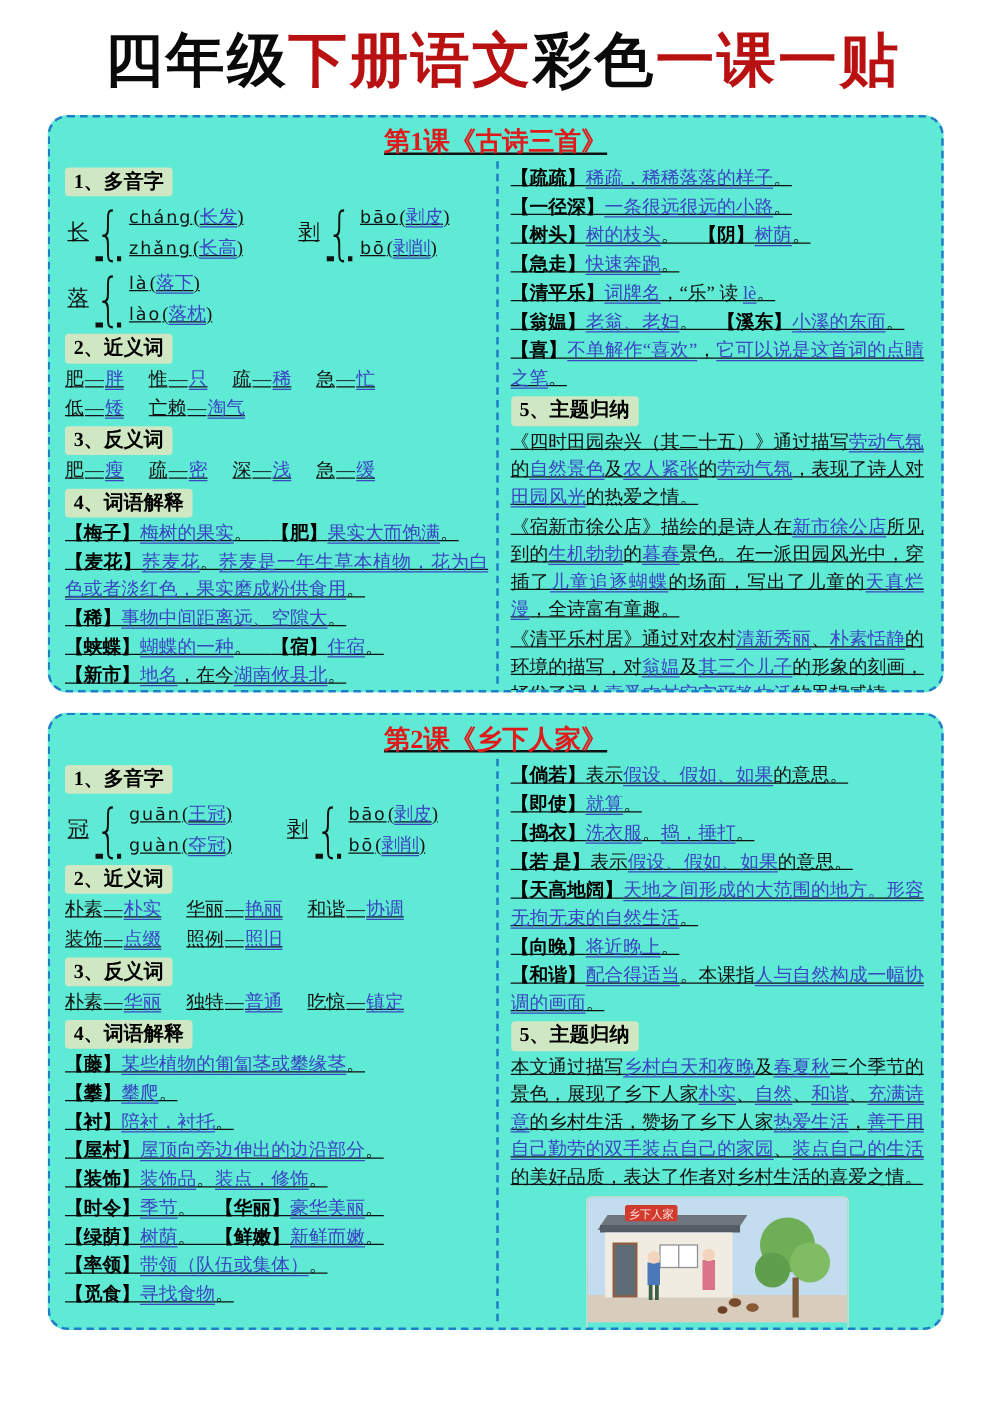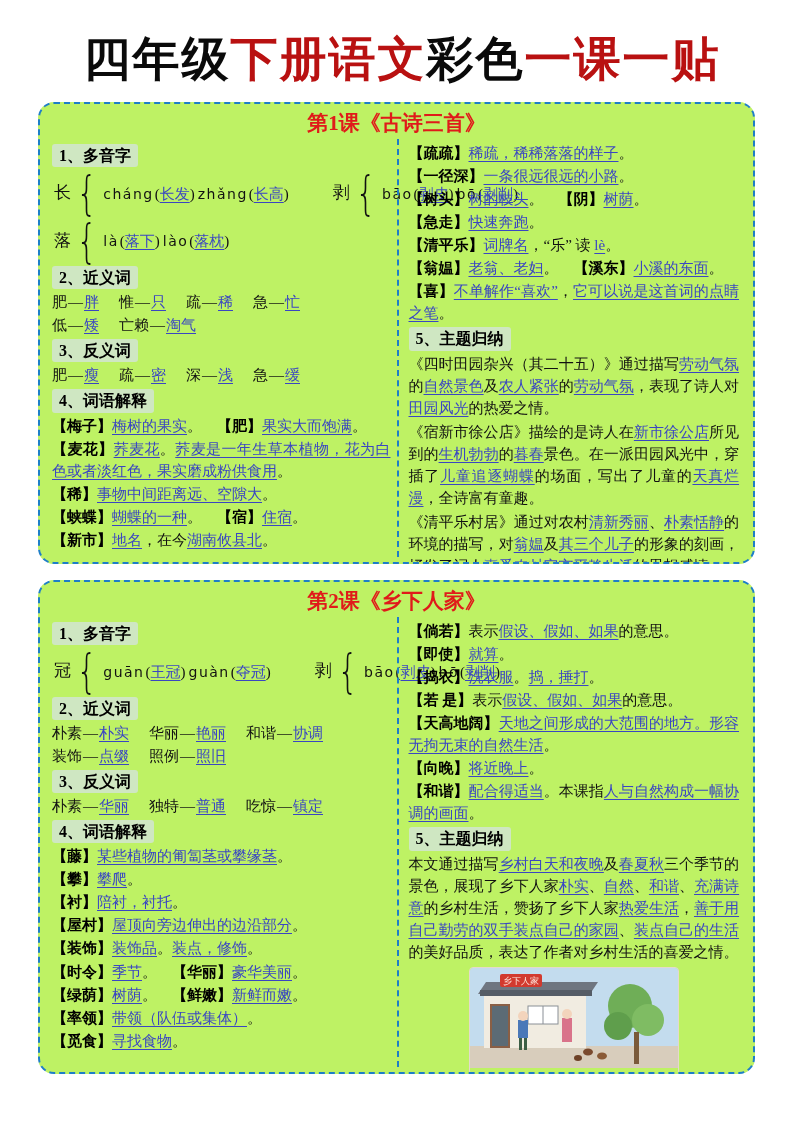--- a/index.html
+++ b/index.html
@@ -4,30 +4,30 @@
 <style>
   * { margin:0; padding:0; box-sizing:border-box; }
   html,body { background:#ffffff; }
   .page {
     position:relative; width:793px; height:1122px; margin:0 auto;
     background:#ffffff; overflow:hidden;
     font-family:"Liberation Serif","DejaVu Serif",serif;
     color:#111;
   }
   .page-title {
-    text-align:center; margin-top:34px; font-size:47px; font-weight:bold;
+    text-align:center; margin-top:24px; font-size:47px; font-weight:bold;
     letter-spacing:2px; line-height:1.1;padding-left:11px;
   }
   .page-title .red { color:var(--red); }
   .page-title .black { color:#0a0a0a; }
 
   .lesson-card {
     margin:16px 38px 0 38px; height:462px;
     border:2px dashed var(--border); border-radius:16px;
-    padding:4px 8px 6px 8px; overflow:hidden; background:#bef264;
+    padding:4px 8px 6px 8px; overflow:hidden; background:#5eead4;text-decoration:underline;
   }
   .lesson-card.second { height:494px; }
   .lesson-title {
     text-align:center; color:var(--red2); font-weight:bold;
     font-size:21px; line-height:1.3; margin-top:2px;
   }
   .cols { display:flex; align-items:stretch; margin-top:2px; height:calc(100% - 30px); }
   .col { width:50%; padding:2px 6px 0 4px; font-size:15px; line-height:1.47; }
   .col.right { border-left:2px dashed var(--border); padding-left:10px; }
 
@@ -46,21 +46,21 @@
   .def-line, .para { text-align:justify; margin:1px 0; }
   .para { margin-top:2px; }
 
   .poly-row { display:flex; gap:44px; margin:6px 0 4px 2px; }
   .poly-group { display:flex; align-items:center; }
   .poly-char { font-size:17px; margin-right:1px; }
   .brace {
     font-family:"DejaVu Sans",sans-serif; font-weight:200; font-size:46px;
     line-height:0.9; margin-right:2px; transform:scaleX(0.7);
   }
-  .poly-lines { display:flex; flex-direction:row; gap:3px; }
+  .poly-lines { display:flex; flex-direction:column; gap:3px; }
   .poly-line { white-space:nowrap; }
   .pinyin { font-family:"DejaVu Sans","Liberation Sans",sans-serif; font-size:14px; letter-spacing:1.5px; margin-right:1px; }
 
   .pair-row { margin:1px 0; }
   .pair { margin-right:20px; white-space:nowrap; }
   .pair-dash { margin:0 1px; }
 
   .illus-wrap { display:flex; justify-content:center; margin-top:4px; }
   .illus-frame { border:1px solid #e4d9cc; border-radius:4px; overflow:hidden; }
 </style>

